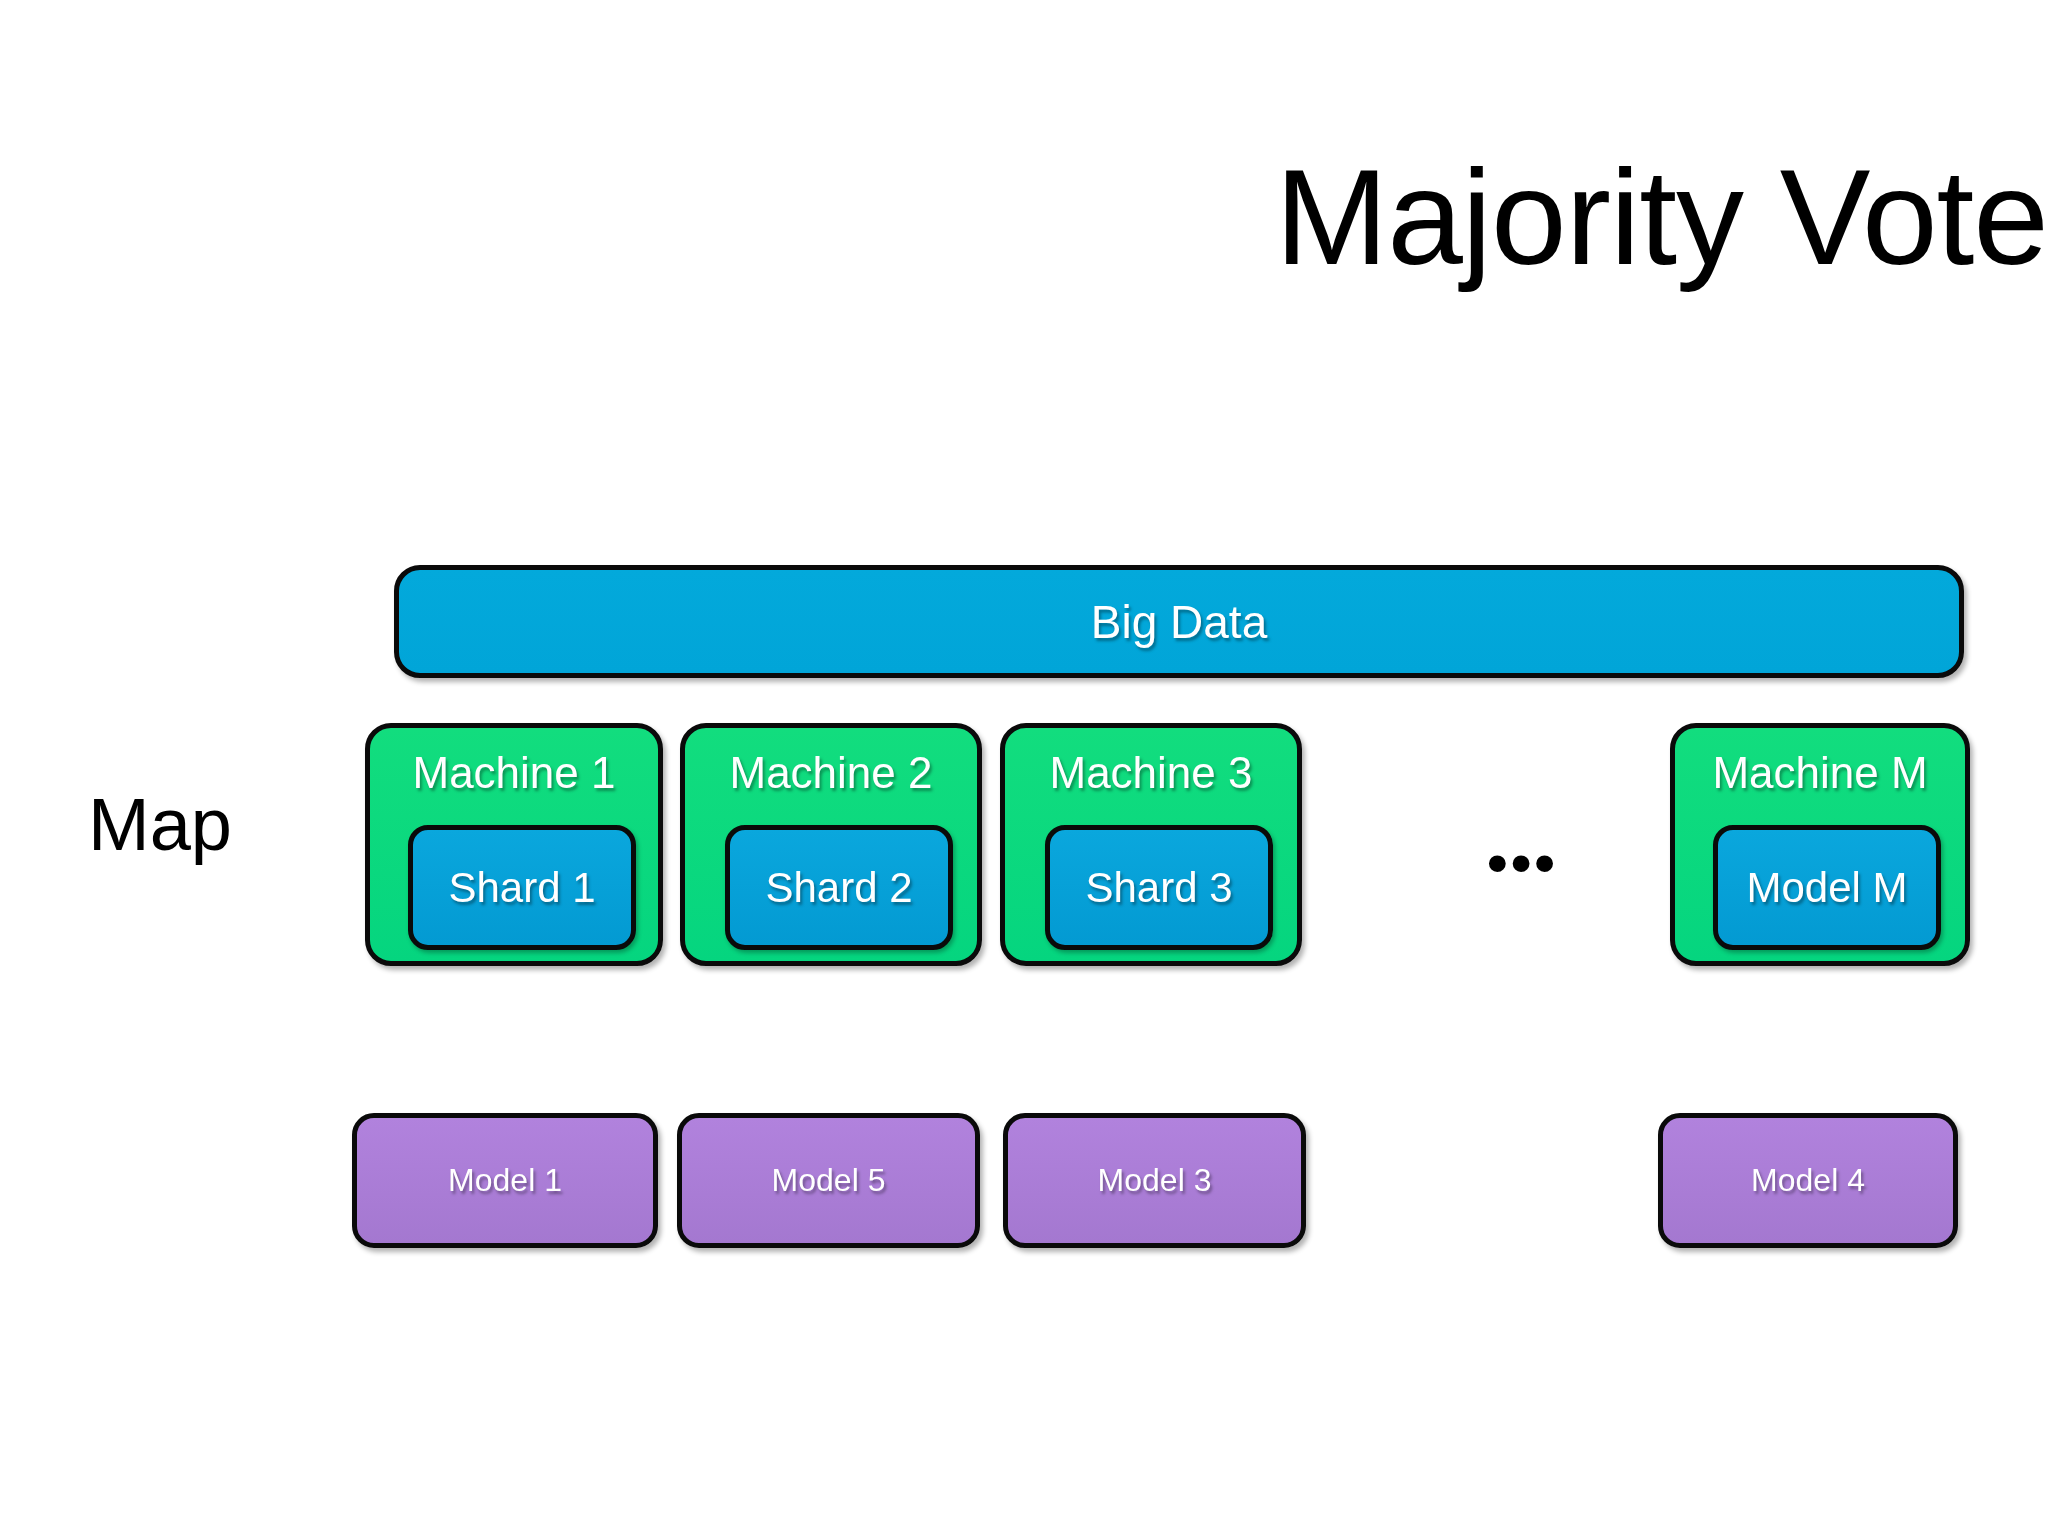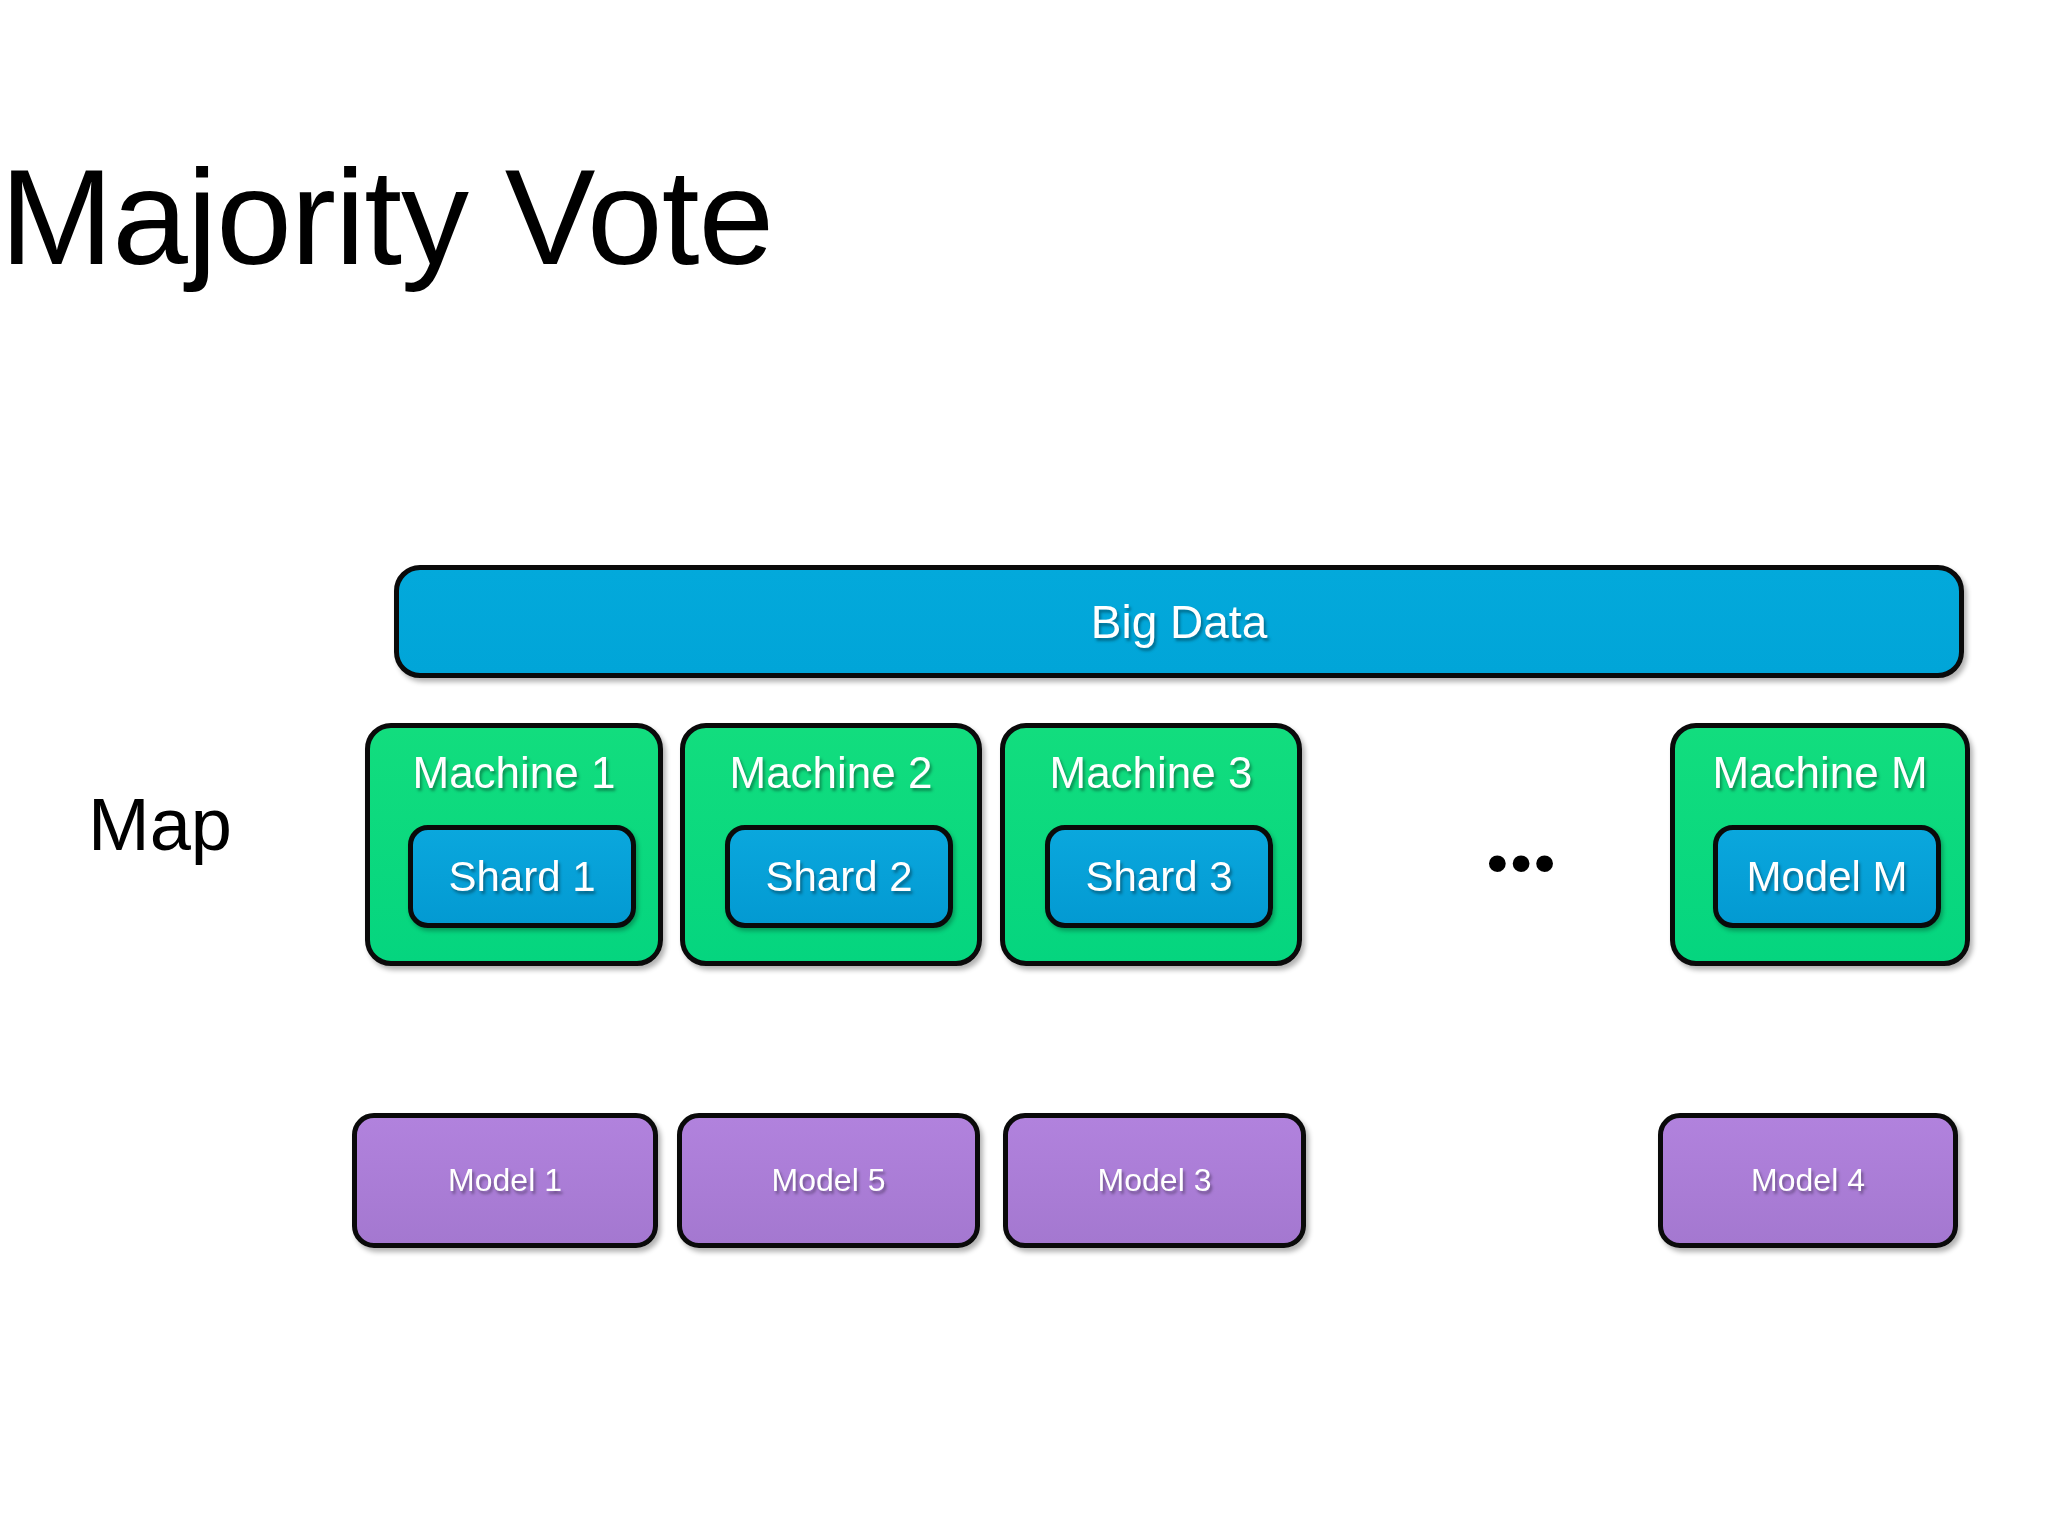--- a/index.html
+++ b/index.html
@@ -20,21 +20,21 @@
     height: 1536px;
     background: #ffffff;
   }
 
   
   #slide-title {
     position: absolute;
     left: 0;
     top: 142px;
     width: 2048px;
-    text-align: left;
+    text-align: right;
     font-family: "Liberation Sans", sans-serif;
     font-weight: 400;
     font-size: 136px;
     line-height: 150px;
     letter-spacing: -1px;
     color: #000000;
     white-space: nowrap;
   }
 
   
@@ -88,21 +88,21 @@
     background: linear-gradient(180deg, #12dd7e 0%, #05d57f 100%);
     align-items: flex-start;
     justify-content: center;
     padding-top: 20px;
     font-size: 44px;
   }
 
   
   .shard-box {
     top: 805px;
-    height: 103px;
+    height: 125px;
     border-radius: 20px;
     background: linear-gradient(180deg, #0aa7dd 0%, #039ad2 100%);
     font-size: 42px;
     box-shadow: 2px 3px 4px rgba(0, 0, 0, 0.28);
   }
 
   
   .model-box {
     top: 1093px;
     height: 135px;

